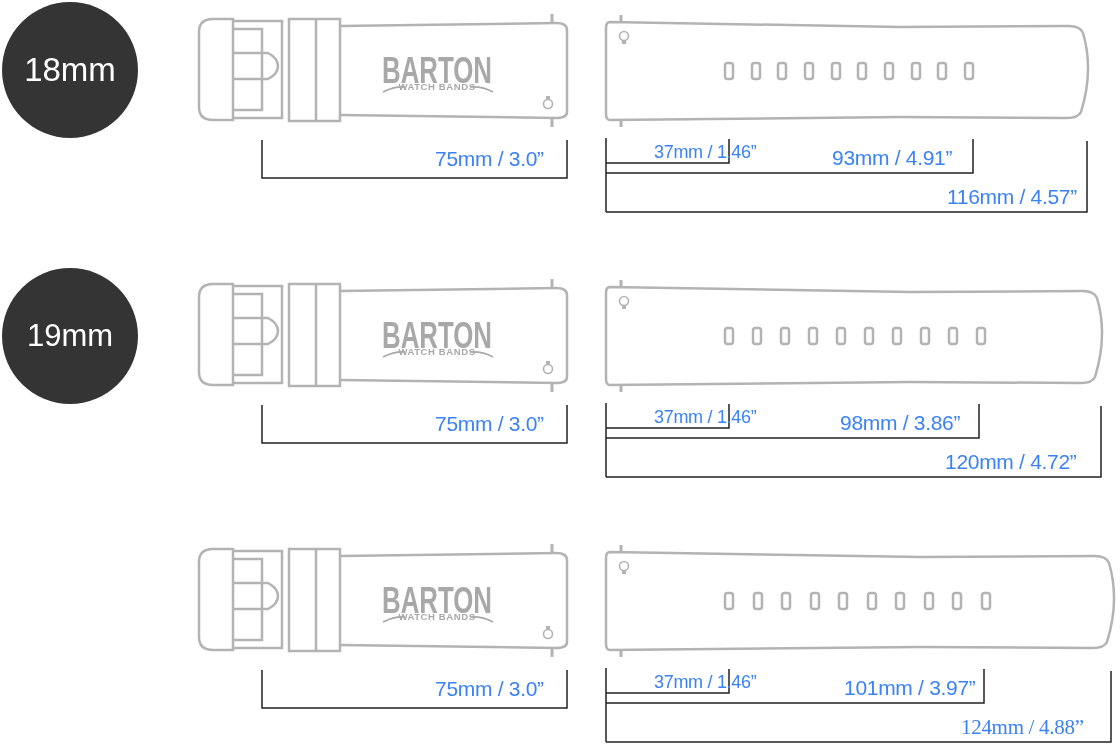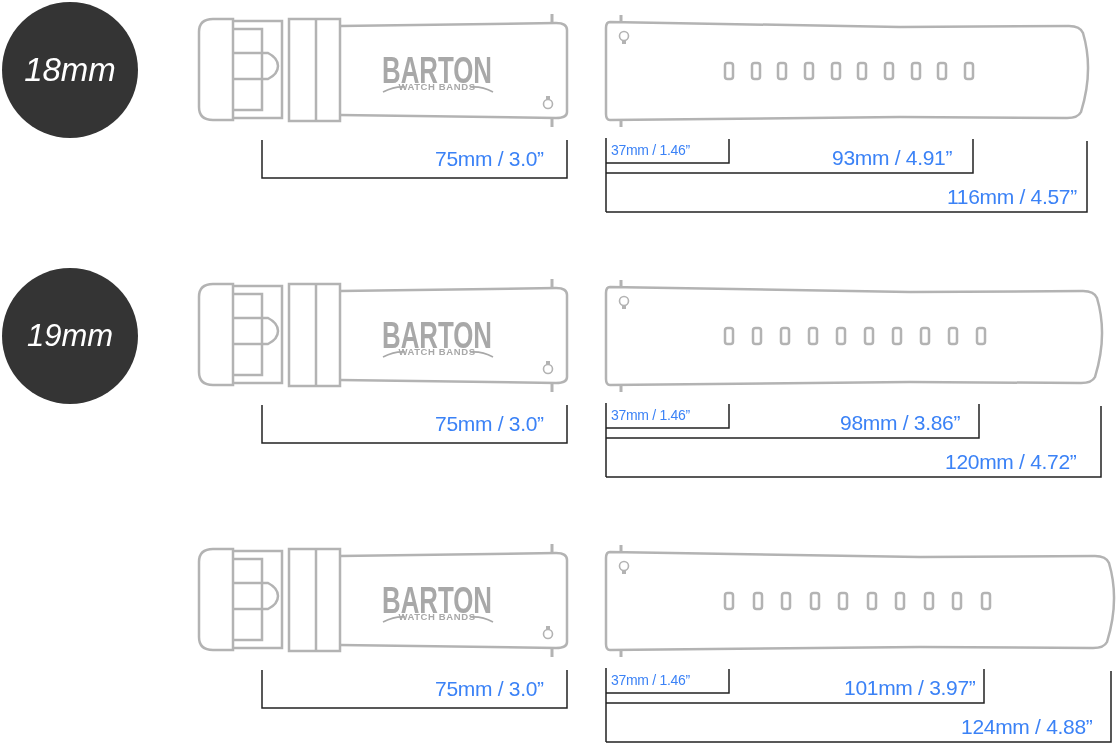--- a/index.html
+++ b/index.html
@@ -1,28 +1,28 @@
 <!DOCTYPE html>
 <html><head>
 <meta charset="utf-8">
 <style>
   html, body { margin:0; padding:0; background:#ffffff; }
   body { width:1120px; height:746px; position:relative; overflow:hidden;
          font-family:"Liberation Sans", sans-serif; }
   .row { position:absolute; left:0; width:1120px; height:240px; }
   .badge { position:absolute; left:2px; width:136px; height:136px; border-radius:50%;
            background:#343434; color:#ffffff; display:flex; flex-direction:column;
-           align-items:center; justify-content:center; text-align:center;font-style:italic; }
+           align-items:center; justify-content:center; text-align:center; }
   .badge span { display:block; }
   .badge.s1 span { font-size:33px; line-height:36px; }
   .badge.s2 span { font-size:31px; line-height:44px; }
   .badge.s4 span { font-size:21px; line-height:30px; }
   svg { position:absolute; left:0; top:0; overflow:visible; }
   .dim-label { position:absolute; color:#3b82f6; white-space:nowrap; font-size:21px; letter-spacing:-0.3px; }
-  .dim-label.small { font-size:14px; }
+  .dim-label.small { font-size:18px;margin-left:43px; }
 </style>
 </head>
 <body>
 
 <div class="row" style="top:0px;">
   <div class="badge s1" style="top:2px;">
     <span>18mm</span>
   </div>
   <svg width="1120" height="240">
     <g fill="none" stroke="#b3b3b3" stroke-width="2.5">
@@ -169,14 +169,14 @@
       </g>
     </g>
     <g fill="none" stroke="#222222" stroke-width="1.5">
       <path d="M262,140 L262,178 L567,178 L567,140"></path>
       <path d="M606,138 L606,212 M606,163 L729,163 L729,139 M606,173 L984,173 L984,139 M606,212 L1111,212 L1111,141"></path>
     </g>
   </svg>
   <div class="dim-label" style="left:435px; top:147px;">75mm / 3.0”</div>
   <div class="dim-label small" style="left:611px; top:142px;">37mm / 1.46”</div>
   <div class="dim-label" style="left:844px; top:146px;">101mm / 3.97”</div>
-  <div class="dim-label" style="left:961px; top:185px;">124mm / 4.88”</div>
+  <div class="dim-label" style="left:961px; top:185px;font-family:Liberation Serif, serif;">124mm / 4.88”</div>
 </div>
 
 </body></html>

